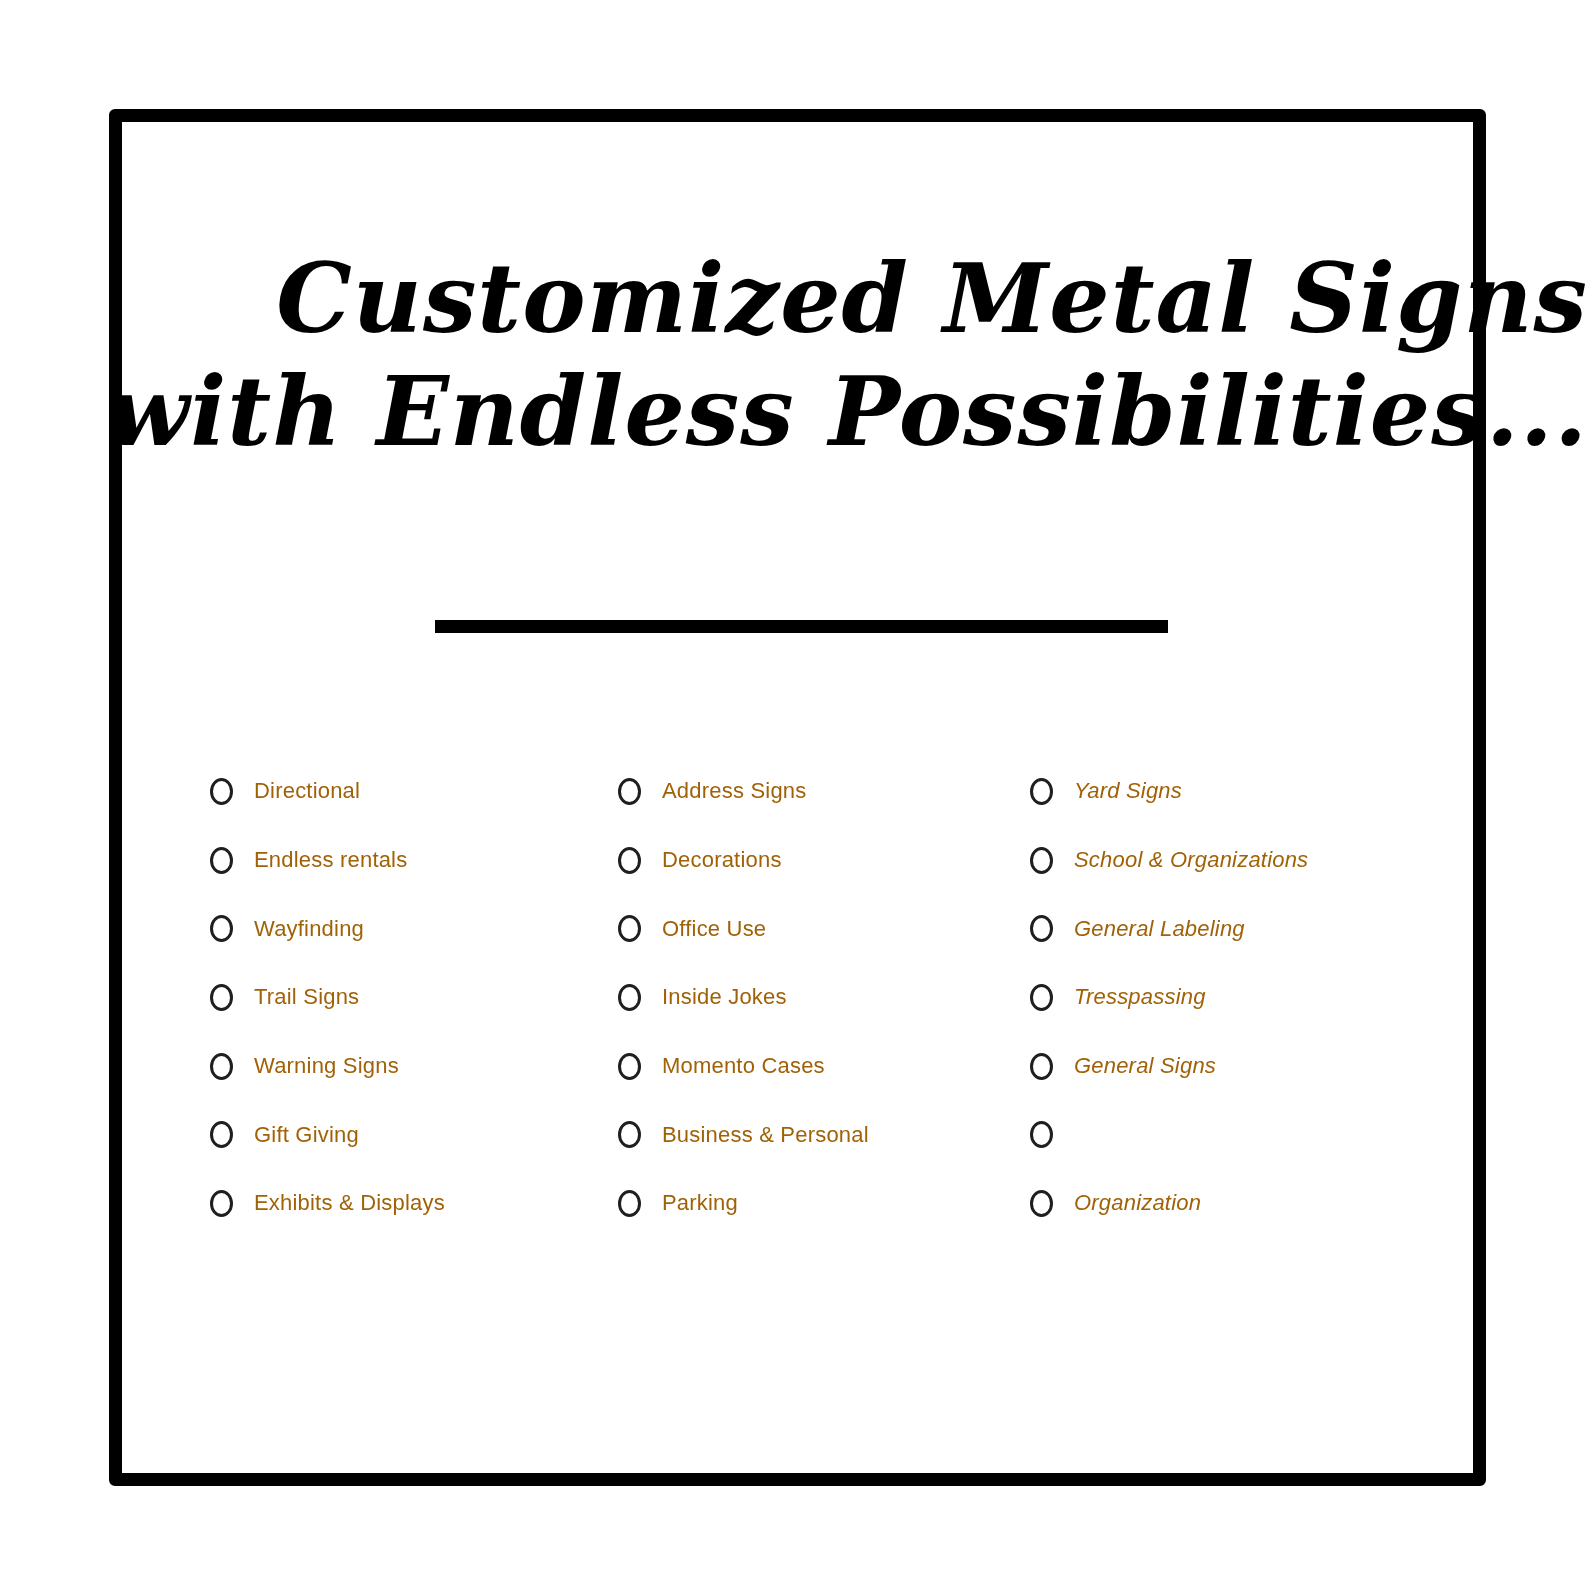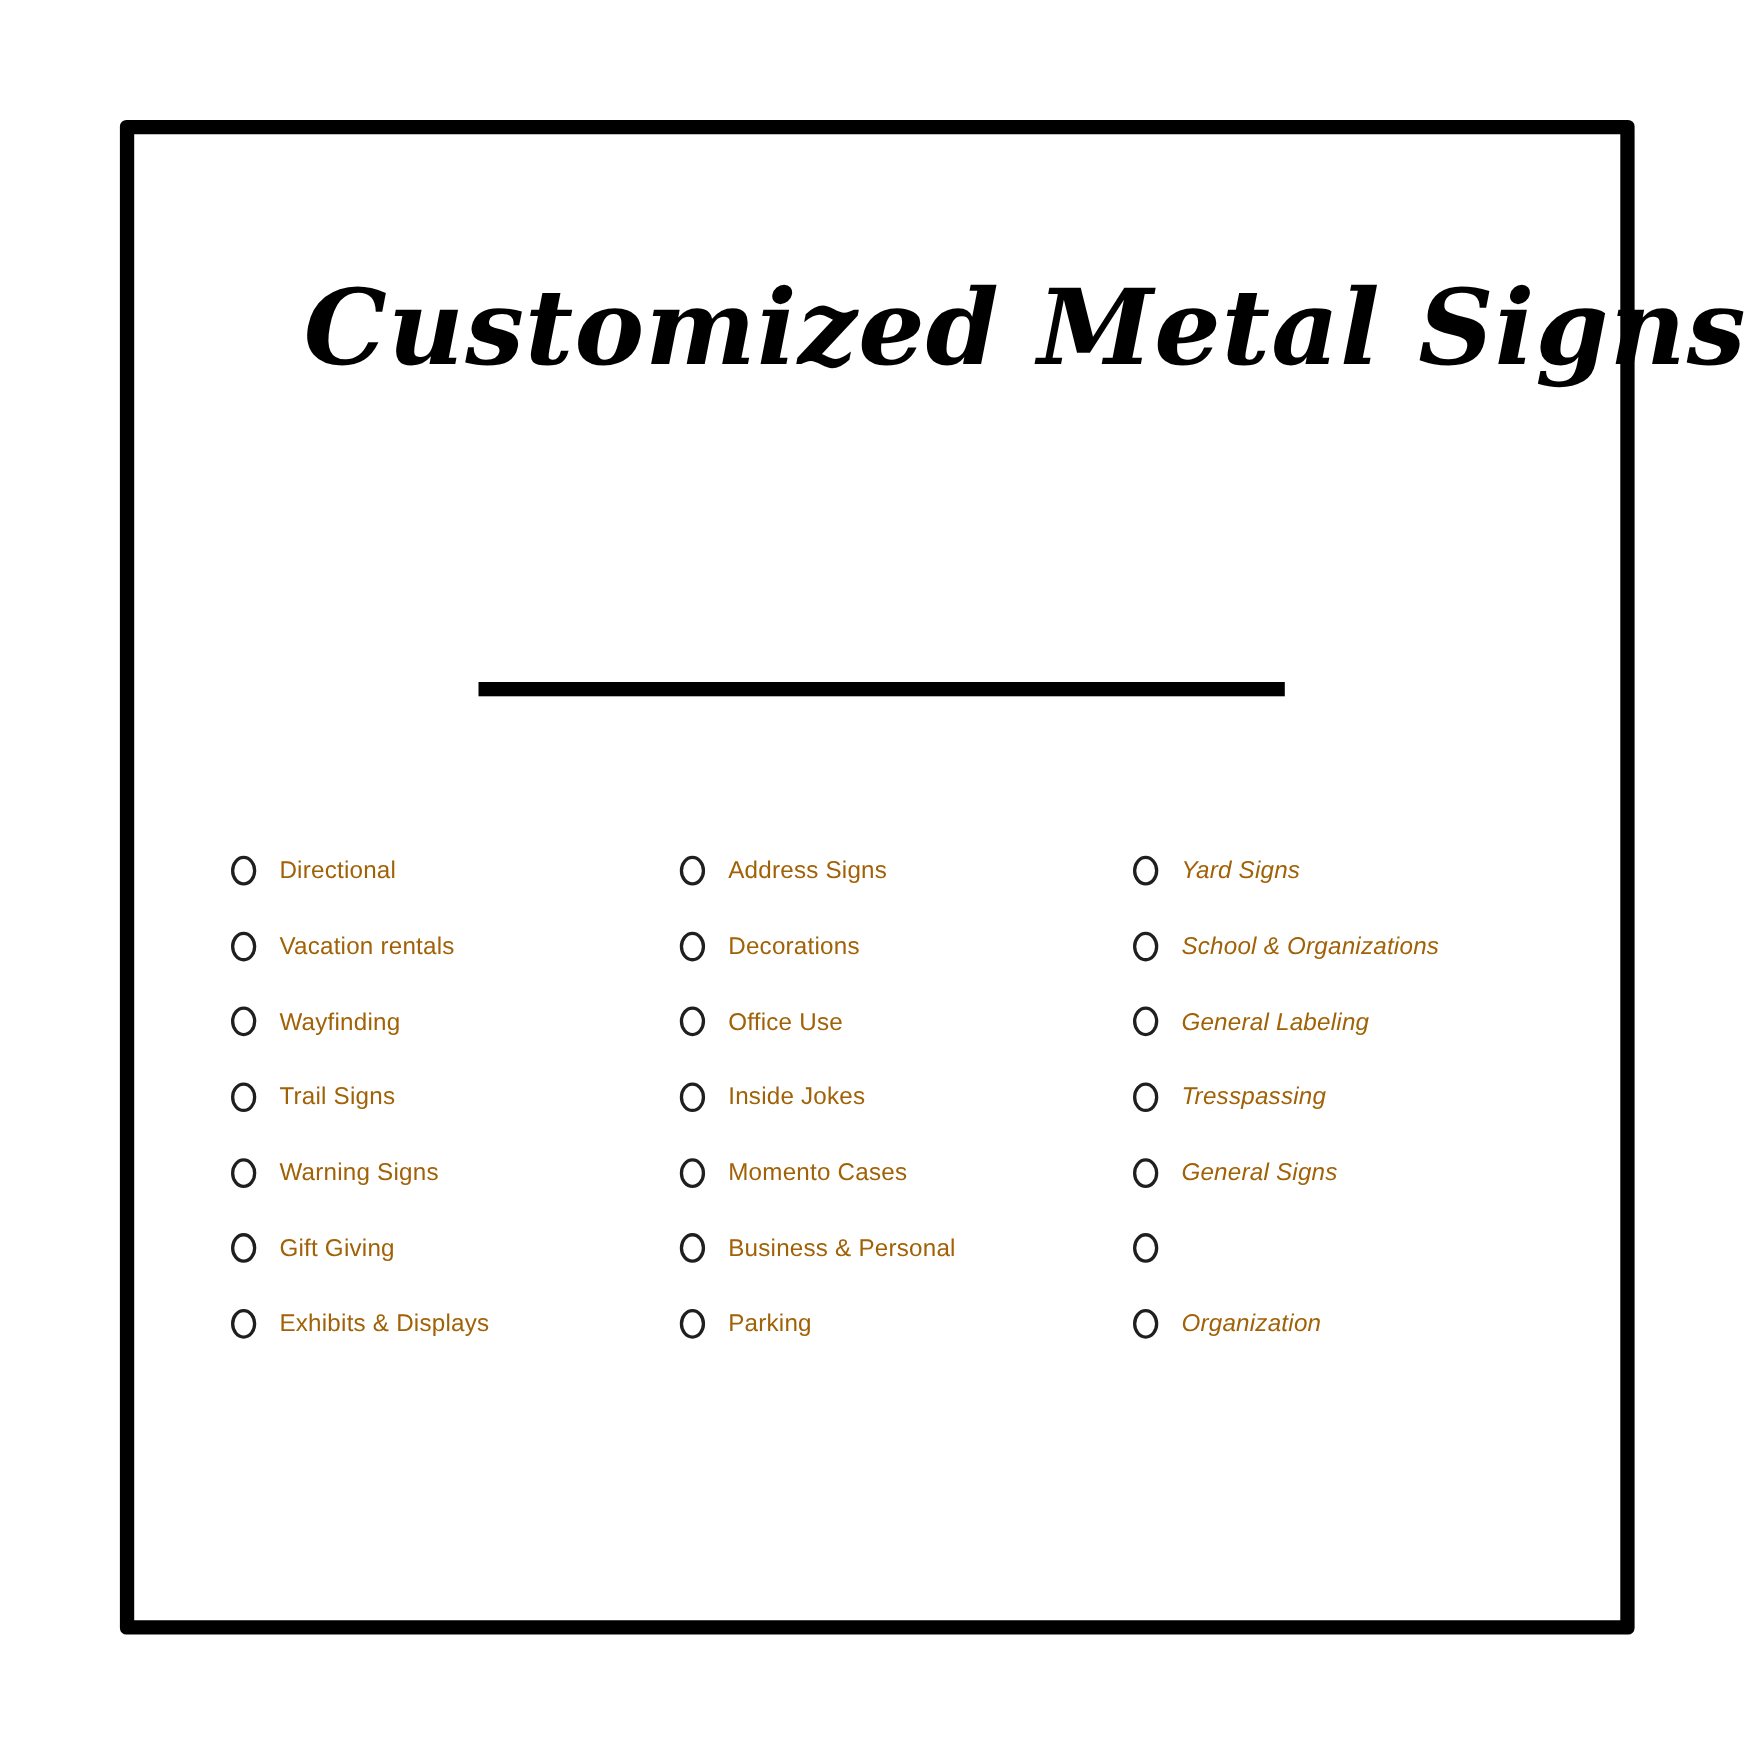--- a/index.html
+++ b/index.html
@@ -77,32 +77,33 @@
     white-space: nowrap;
   }
 </style>
 </head>
 <body>
 
 <div class="frame"></div>
 
 <div class="heading">
   <div>Customized Metal Signs</div>
+  <div>with Endless Possibilities...</div>
 </div>
 
 <div class="divider"></div>
 
 <ul class="col col-1">
   <li class="item">
     <span class="bullet"></span>
     <span class="label">Directional</span>
   </li>
   <li class="item">
     <span class="bullet"></span>
-    <span class="label">Vacation rentals</span>
+    <span class="label">Endless rentals</span>
   </li>
   <li class="item">
     <span class="bullet"></span>
     <span class="label">Wayfinding</span>
   </li>
   <li class="item">
     <span class="bullet"></span>
     <span class="label">Trail Signs</span>
   </li>
   <li class="item">

